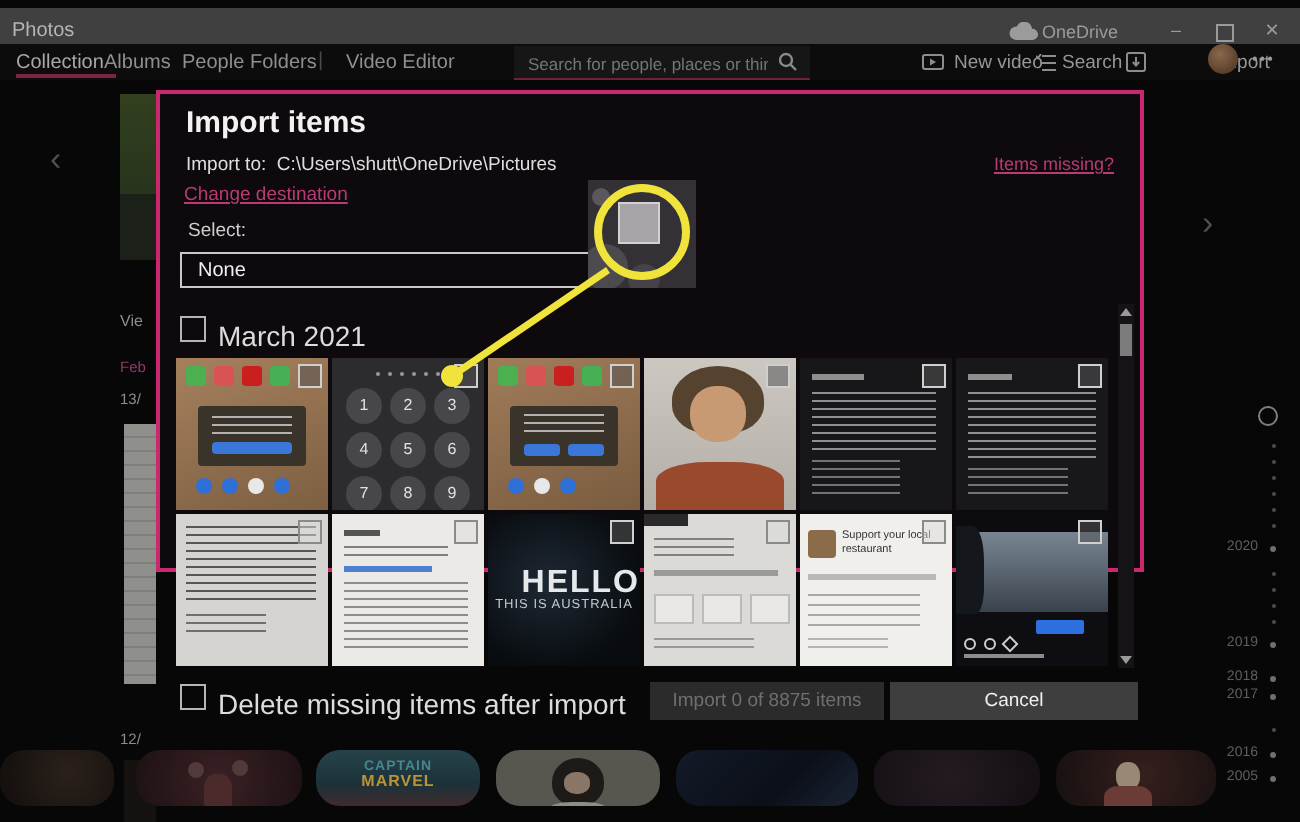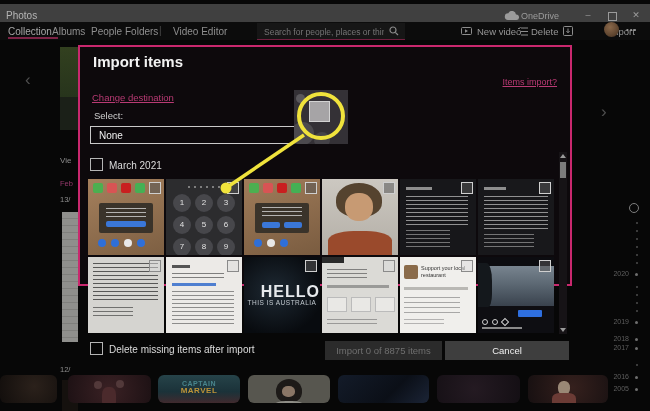--- a/index.html
+++ b/index.html
@@ -29,37 +29,37 @@
   .sliver{overflow:hidden;}
   .frag{font-size:7.5px;color:#8d8d8d;}
 
   
   .tl-year{font-size:7px;color:#5e5e5e;right:21px;}
   .tl-dot{left:635px;width:3px;height:3px;border-radius:50%;background:#6e6e6e;}
   .tl-mini{left:636px;width:2px;height:2px;border-radius:50%;background:#4c4c4c;}
   .tl-circle{left:629px;top:203px;width:8px;height:8px;border:1px solid #7d7d7d;border-radius:50%;}
 
   
-  .btile{top:375px;height:28px;border-radius:6px;overflow:hidden;}
+  .btile{top:375px;height:28px;border-radius:12px;overflow:hidden;}
   .cm-t1{font-size:7px;font-weight:bold;color:#49858c;letter-spacing:.5px;text-align:center;}
   .cm-t2{font-size:8px;font-weight:bold;color:#bd9338;letter-spacing:.5px;text-align:center;margin-top:-1px;}
 
   
   #dialog{left:78px;top:45px;width:494px;height:241px;background:#0d090c;border:2px solid #c9286e;box-sizing:border-box;}
   .dlg-title{left:13px;top:6px;font-size:15px;font-weight:600;color:#f2f2f2;}
   .dlg-importto{left:13px;top:30px;font-size:9.5px;color:#dedede;}
   .pink-link{font-size:9.5px;color:#b93a74;text-decoration:underline;}
   .dlg-selectlbl{left:14px;top:63px;font-size:9.5px;color:#cfcfcf;}
   #none-box{left:10px;top:79px;width:245px;height:18px;border:1px solid #c9c9c9;box-sizing:border-box;text-align:center;}
   #none-box span{position:absolute;left:8px;top:3px;font-size:10px;color:#f0f0f0;}
   #magnified{left:214px;top:43px;width:54px;height:54px;background:#343136;overflow:hidden;z-index:2;}
   #callout-svg{left:0;top:0;width:494px;height:200px;z-index:3;pointer-events:none;}
   .chk{border:1px solid #b5b5b5;box-sizing:border-box;background:transparent;}
   .grid-chk{position:absolute;top:3px;right:3px;width:12px;height:12px;border:1px solid #cfcfcf;background:rgba(85,85,85,.55);box-sizing:border-box;}
-  .chk-lbl{font-size:10px;color:#dcdcdc;}
+  .chk-lbl{font-size:14px;color:#dcdcdc;}
 
   #grid{left:8px;top:132px;width:466px;height:154px;display:grid;grid-template-columns:repeat(6,76px);grid-auto-rows:76px;gap:2px;}
   .cell{position:relative;overflow:hidden;background:#151515;}
   .tlines{position:absolute;}
 
   
   .pp-dots{position:absolute;left:0;right:0;top:7px;display:flex;justify-content:center;gap:4px;}
   .pp-dots i{width:2px;height:2px;border-radius:50%;background:#9a9a9a;}
   .pp-grid{position:absolute;left:7px;top:15px;width:62px;display:grid;grid-template-columns:repeat(3,18px);gap:4px;}
   .pp-key{width:18px;height:18px;border-radius:50%;background:#47474b;color:#e2e2e2;font-size:8px;text-align:center;line-height:18px;}
@@ -117,21 +117,21 @@
     <rect x="0.5" y="0.5" width="10" height="7" rx="1" fill="none" stroke="#8d8d8d"></rect>
     <path d="M4 2.2 L7 4 L4 5.8 z" fill="#8d8d8d"></path>
   </svg>
   <span class="abs action-label" style="left:477px">New video</span>
   <svg class="abs" style="left:518px;top:27px" width="10" height="9" viewBox="0 0 10 9">
     <line x1="3" y1="1" x2="10" y2="1" stroke="#8d8d8d"></line>
       <line x1="3" y1="4.5" x2="10" y2="4.5" stroke="#8d8d8d"></line>
     <line x1="3" y1="8" x2="10" y2="8" stroke="#8d8d8d"></line>
       <path d="M0 1 l1 1 l1.5-2" stroke="#8d8d8d" fill="none"></path>
   </svg>
-  <span class="abs action-label" style="left:531px">Delete</span>
+  <span class="abs action-label" style="left:531px">Search</span>
   <svg class="abs" style="left:563px;top:26px" width="10" height="10" viewBox="0 0 10 10">
     <rect x="0.5" y="0.5" width="9" height="9" rx="1" fill="none" stroke="#8d8d8d"></rect>
     <path d="M5 2.5 v4 M3.4 5 L5 6.8 L6.6 5" stroke="#8d8d8d" fill="none"></path>
   </svg>
   <span class="abs action-label" style="left:608px">Import</span>
   <div class="abs avatar"></div>
   <span class="abs more-dots">•••</span>
 
   <span class="abs chevron" style="left:25px;top:71px">‹</span>
   <div class="abs sliver" style="left:60px;top:47px;width:18px;height:50px;background:linear-gradient(#32401f,#27341c)"></div>
@@ -186,21 +186,24 @@
   </div>
   <div class="abs btile" style="left:338px;width:91px;background:linear-gradient(135deg,#131b29,#0b0f17 60%,#1b2436)"></div>
   <div class="abs btile" style="left:437px;width:83px;background:radial-gradient(circle at 45% 50%,#241a22,#140f14)"></div>
   <div class="abs btile" style="left:528px;width:80px;background:radial-gradient(circle at 55% 45%,#35201d,#171011)">
     <div class="abs" style="left:30px;top:6px;width:12px;height:14px;background:#9a8876;border-radius:45%"></div>
     <div class="abs" style="left:24px;top:18px;width:24px;height:18px;background:#6b3b35;border-radius:30% 30% 0 0"></div>
   </div>
 
   <div id="dialog" class="abs">
     <span class="abs dlg-title">Import items</span>
-    <span class="abs pink-link" style="right:13px;top:30px;font-size:9px">Items import?</span>
+    <span class="abs dlg-importto">
+      <span>Import to:</span>&nbsp;&nbsp;<span>C:\Users\shutt\OneDrive\Pictures</span>
+    </span>
+    <span class="abs pink-link" style="right:13px;top:30px;font-size:9px">Items missing?</span>
     <span class="abs pink-link" style="left:12px;top:45px">Change destination</span>
 
     <span class="abs dlg-selectlbl">Select:</span>
     <div id="none-box" class="abs">
       <span>None</span>
     </div>
 
     <div id="magnified" class="abs">
       <div class="abs" style="left:2px;top:4px;width:9px;height:9px;border-radius:50%;background:#5a585c"></div>
       <div class="abs" style="left:-3px;top:32px;width:23px;height:23px;border-radius:50%;background:#4c4a4e"></div>

